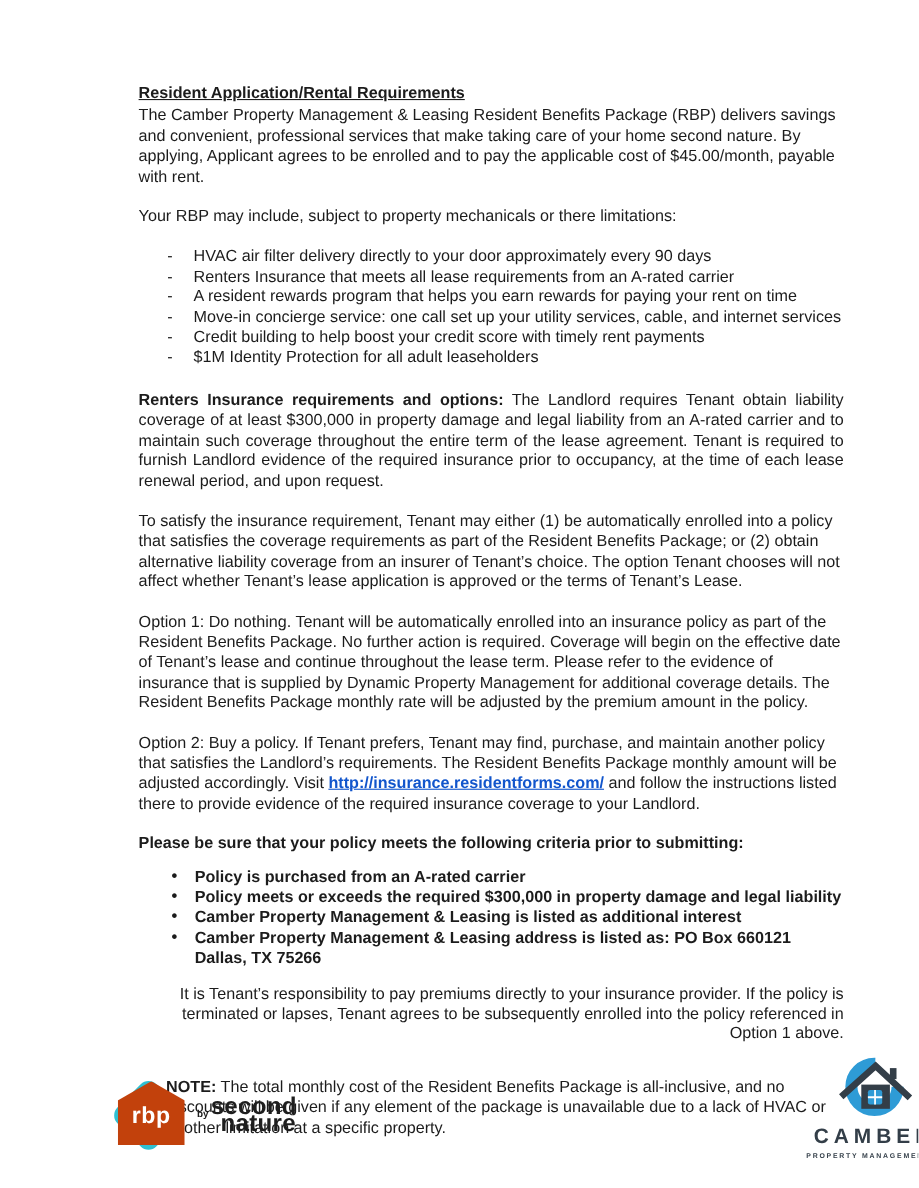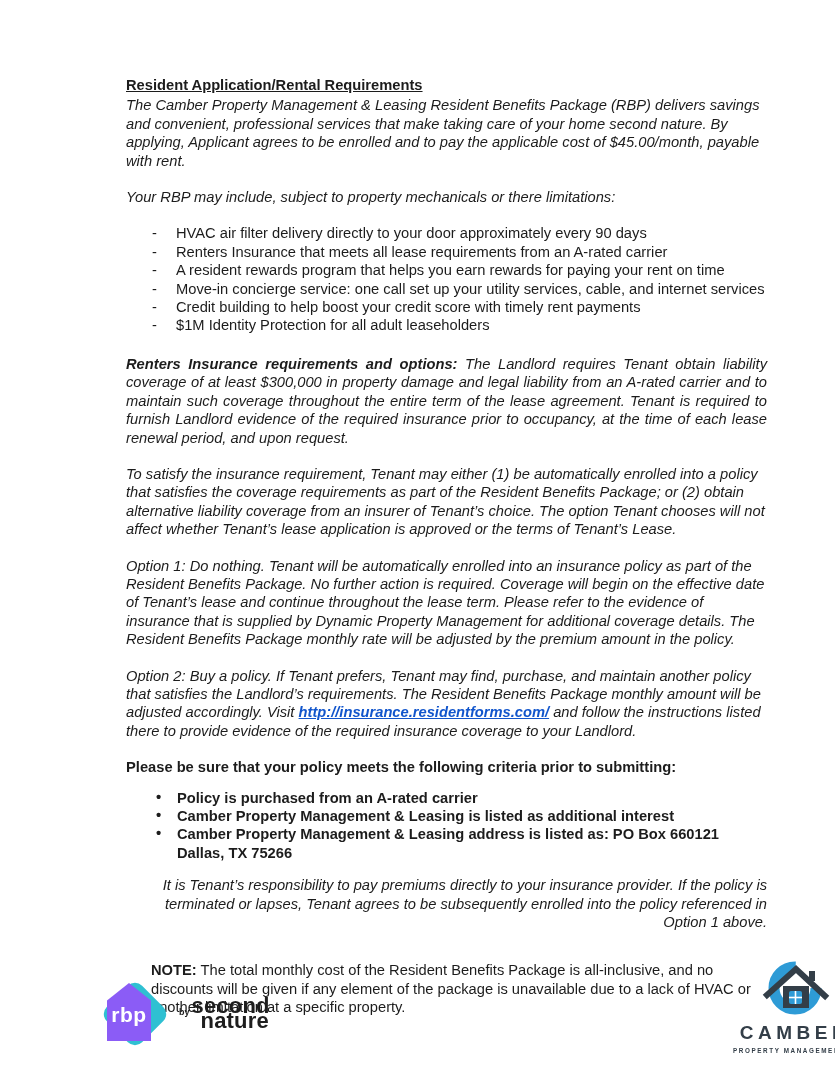--- a/index.html
+++ b/index.html
@@ -18,21 +18,21 @@
     font-size:14.7px;
     line-height:18.4px;
     margin-left:29px;
   }
   .doc-title{
     font-weight:bold;
     text-decoration:underline;
     margin:0 0 2px 0;
     font-size:14.7px;
   }
-  .p{margin:0 0 18px 0;font-style:italic;}
+  .p{margin:0 0 18px 0;}
   .p-just{text-align:justify;}
   .bold{font-weight:bold;}
   .dash-list{margin:0 0 20px 0;}
   .dash-item{
     position:relative;
     padding-left:50px;
   }
   .dash-item::before{
     content:"-";
     position:absolute;
@@ -75,22 +75,22 @@
     position:absolute;
     left:11px;top:13px;
     width:50px;height:50px;
     background:#2FC0D2;
     border-radius:10px;
     transform:rotate(45deg);
   }
   .rbp-house{
     position:absolute;
     left:8px;top:7px;
-    width:44px;height:58px;
-    background:#8b5cf6;
+    width:61px;height:58px;
+    background:#c2410c;
     clip-path:polygon(50% 0%, 100% 30%, 100% 100%, 0% 100%, 0% 30%);
     display:flex;align-items:center;justify-content:center;
   }
   .rbp-house span{
     color:#ffffff;
     font-weight:bold;
     font-size:21px;
     letter-spacing:0.5px;
     margin-top:6px;
   }
@@ -170,20 +170,21 @@
     <div class="p">Option 1: Do nothing. Tenant will be automatically enrolled into an insurance policy as part of the Resident Benefits Package. No further action is required. Coverage will begin on the effective date of Tenant’s lease and continue throughout the lease term. Please refer to the evidence of insurance that is supplied by Dynamic Property Management for additional coverage details. The Resident Benefits Package monthly rate will be adjusted by the premium amount in the policy.</div>
 
     <div class="p">
       <span>Option 2: Buy a policy. If Tenant prefers, Tenant may find, purchase, and maintain another policy that satisfies the Landlord’s requirements. The Resident Benefits Package monthly amount will be adjusted accordingly. Visit </span><a class="doc-link">http://insurance.residentforms.com/</a><span> and follow the instructions listed there to provide evidence of the required insurance coverage to your Landlord.</span>
     </div>
 
     <div class="crit-lead bold">Please be sure that your policy meets the following criteria prior to submitting:</div>
 
     <div class="crit-list">
       <div class="crit-item">Policy is purchased from an A-rated carrier</div>
+      <div class="crit-item">Policy meets or exceeds the required $300,000 in property damage and legal liability</div>
       <div class="crit-item">Camber Property Management &amp; Leasing is listed as additional interest</div>
       <div class="crit-item">Camber Property Management &amp; Leasing address is listed as: PO Box 660121 Dallas, TX 75266</div>
     </div>
 
     <div class="p resp">It is Tenant’s responsibility to pay premiums directly to your insurance provider. If the policy is terminated or lapses, Tenant agrees to be subsequently enrolled into the policy referenced in Option 1 above.</div>
 
     <div class="note-block">
       <span class="bold">NOTE:</span><span> The total monthly cost of the Resident Benefits Package is all-inclusive, and no discounts will be given if any element of the package is unavailable due to a lack of HVAC or another limitation at a specific property.</span>
     </div>
 

